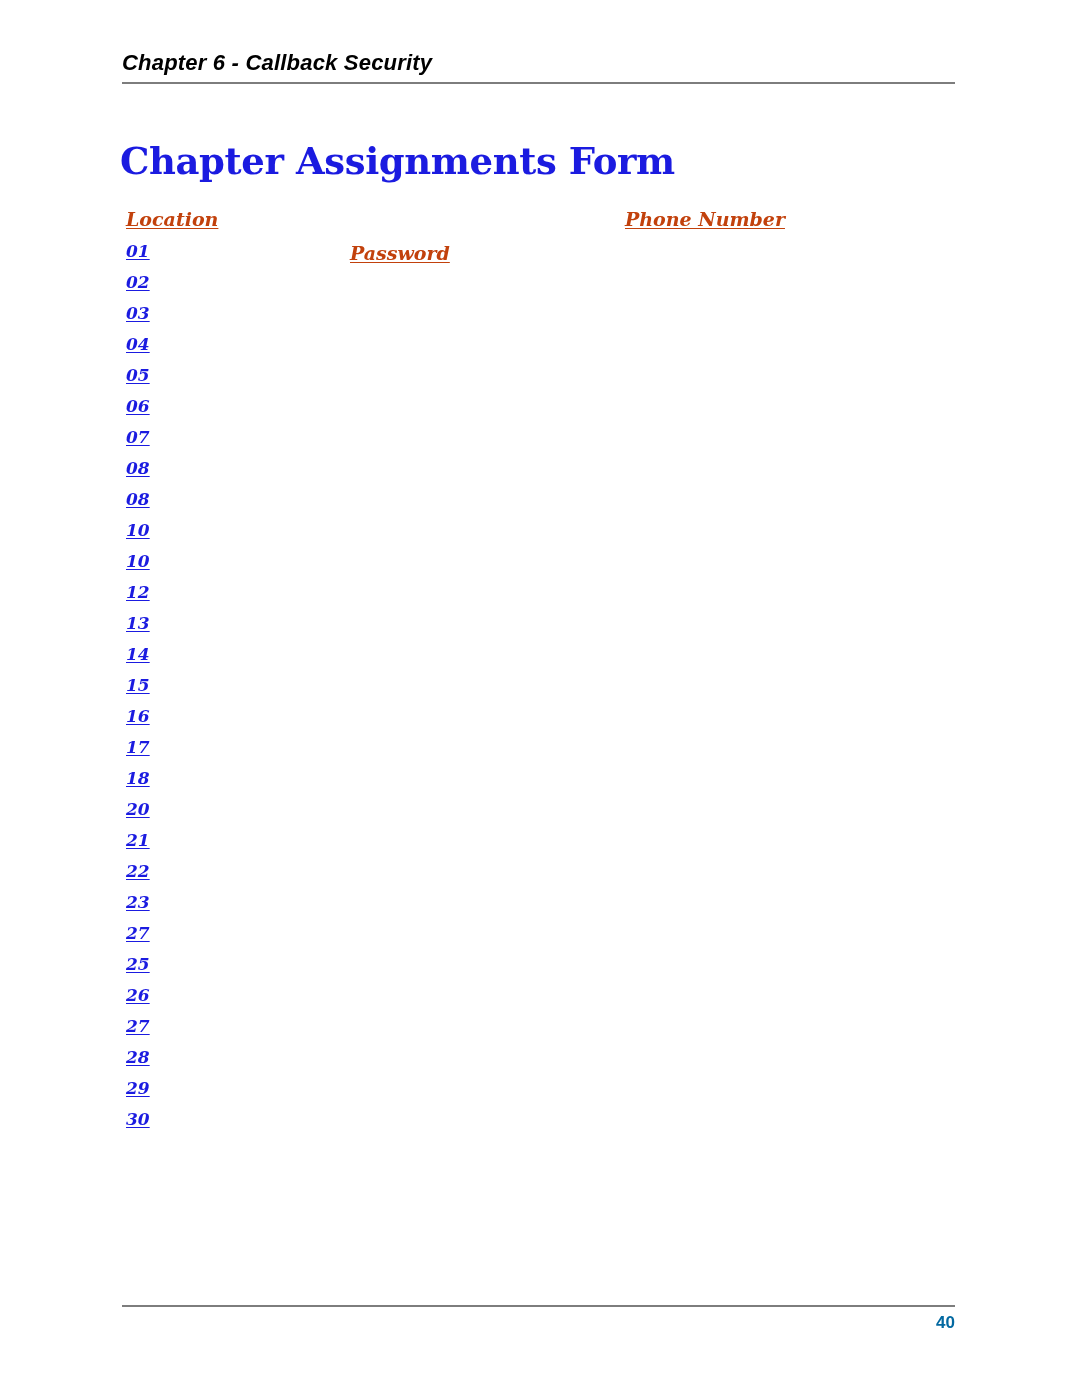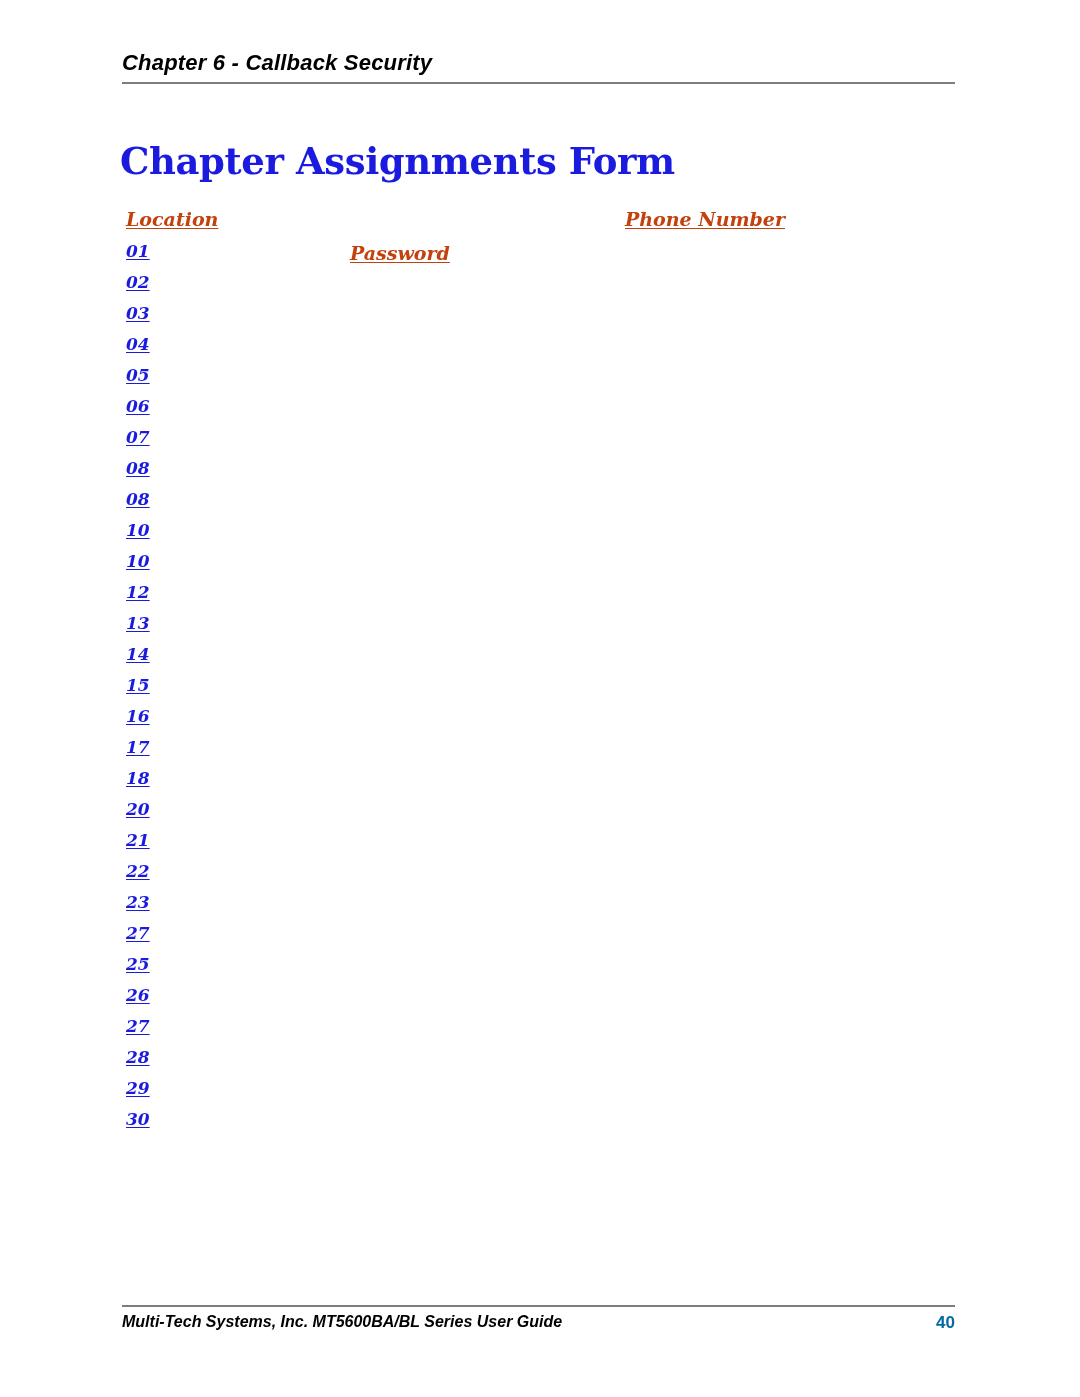--- a/index.html
+++ b/index.html
@@ -320,17 +320,16 @@
           <div class="row-label">30</div>
           <div class="row-blank b1"></div>
           <div class="row-blank b2"></div>
         </div>
       </div>
 
   </div>
 
   <div class="footer-rule"></div>
 
-  <div class="footer-text">Multi-Tech Systems, Inc. MT5600BA/BL Series User Guide</div>
 
   <div class="footer-page">40</div>
 
 </div>
 
 </body></html>

